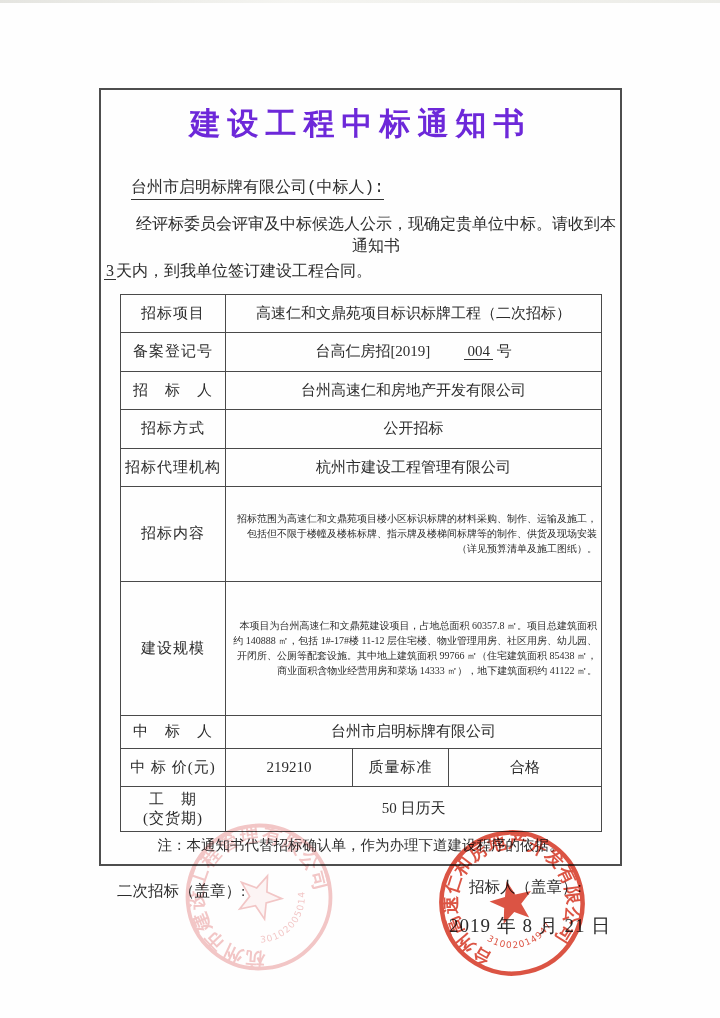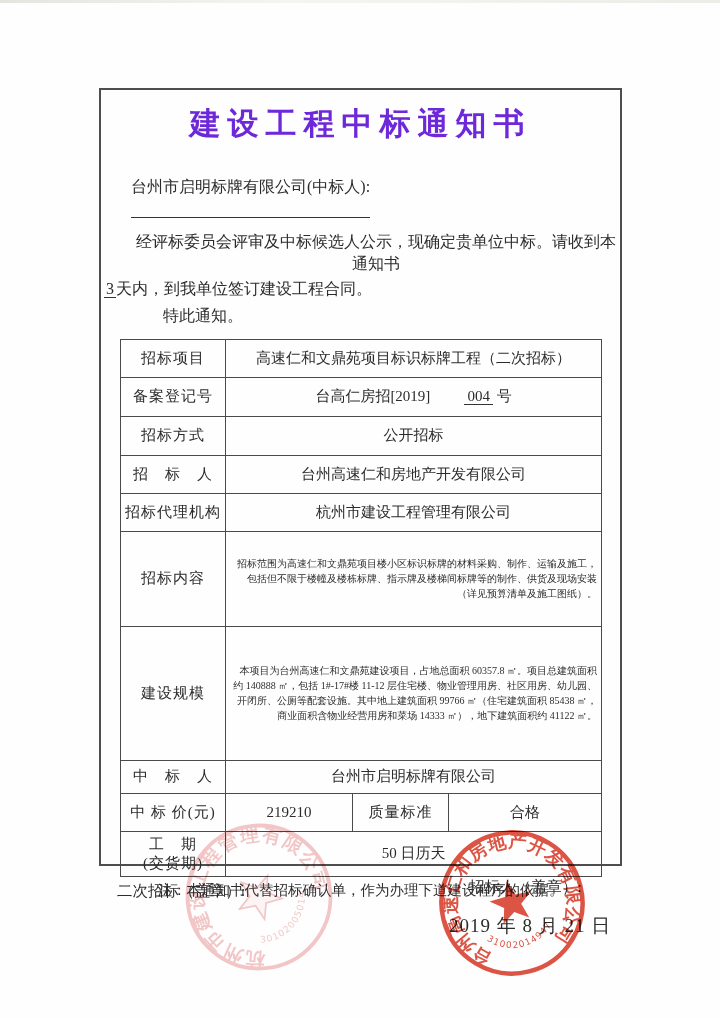--- a/index.html
+++ b/index.html
@@ -17,21 +17,21 @@
     position:absolute; left:99px; top:88px; width:519px; height:774px;
     border:2px solid #4e4e4e; background:transparent;
   }
   .doc-title {
     margin:13px 0 0 0; text-align:center;
     font-family:"Liberation Sans","DejaVu Sans",sans-serif;
     font-size:31px; font-weight:bold; letter-spacing:7px; color:#6d28d9;
   }
   .addressee-wrap { margin:32px 0 0 30px; font-size:16px; }
   .addressee-wrap .u-line {
-    display:inline-block; border-bottom:1.5px solid #333; padding-bottom:19px;
+    display:inline-block; border-bottom:1.5px solid #333; padding-bottom:1px;font-family:Liberation Mono, monospace;
   }
   .intro-line1 { margin:13px 3px 0 3px; padding-left:31px; font-size:16px; line-height:1.35;text-align:center; }
   .intro-line2 { margin:4px 3px 0 3px; font-size:16px; line-height:1.35; }
   .intro-line2 .u-num { border-bottom:1.5px solid #333; padding:0 2px; }
   .closing-line { margin:6px 0 0 62px; font-size:16px; }
   table.grid {
     margin:12px 0 0 19px; border-collapse:collapse; width:481px;
     table-layout:fixed; font-size:15px; color:#2c2c2c;
   }
   table.grid td { border:1.6px solid #4a4a4a; padding:2px 4px; }
@@ -61,45 +61,44 @@
 
   <div class="doc-box">
     <h1 class="doc-title">建设工程中标通知书</h1>
 
     <div class="addressee-wrap">
       <span class="u-line">台州市启明标牌有限公司(中标人):</span>
     </div>
 
     <div class="intro-line1">经评标委员会评审及中标候选人公示，现确定贵单位中标。请收到本通知书</div>
     <div class="intro-line2"><span class="u-num">3</span><span>天内，到我单位签订建设工程合同。</span></div>
-    <div class="closing-line">特此通知。</div>
 
     <table class="grid">
       <colgroup>
           <col style="width:105px">
           <col style="width:127px">
           <col style="width:96px">
           <col style="width:153px">
         </colgroup>
       <tbody>
           <tr style="height:38px">
         <td class="lbl">招标项目</td>
         <td class="val-c" colspan="3">高速仁和文鼎苑项目标识标牌工程（二次招标）</td>
       </tr>
       <tr style="height:39px">
         <td class="lbl">备案登记号</td>
         <td class="val-c" colspan="3"><span>台高仁房招[2019]</span><span class="u-filing">004</span> <span>号</span></td>
       </tr>
+      <tr style="height:38px">
+        <td class="lbl">招　标　人</td>
+        <td class="val-c" colspan="3">台州高速仁和房地产开发有限公司</td>
+      </tr>
       <tr style="height:39px">
         <td class="lbl">招标方式</td>
         <td class="val-c" colspan="3">公开招标</td>
-      </tr>
-      <tr style="height:38px">
-        <td class="lbl">招　标　人</td>
-        <td class="val-c" colspan="3">台州高速仁和房地产开发有限公司</td>
       </tr>
       <tr style="height:38px">
         <td class="lbl">招标代理机构</td>
         <td class="val-c" colspan="3">杭州市建设工程管理有限公司</td>
       </tr>
       <tr style="height:95px">
         <td class="lbl">招标内容</td>
         <td class="val-l" colspan="3">招标范围为高速仁和文鼎苑项目楼小区标识标牌的材料采购、制作、运输及施工，包括但不限于楼幢及楼栋标牌、指示牌及楼梯间标牌等的制作、供货及现场安装（详见预算清单及施工图纸）。</td>
       </tr>
       <tr style="height:134px">

